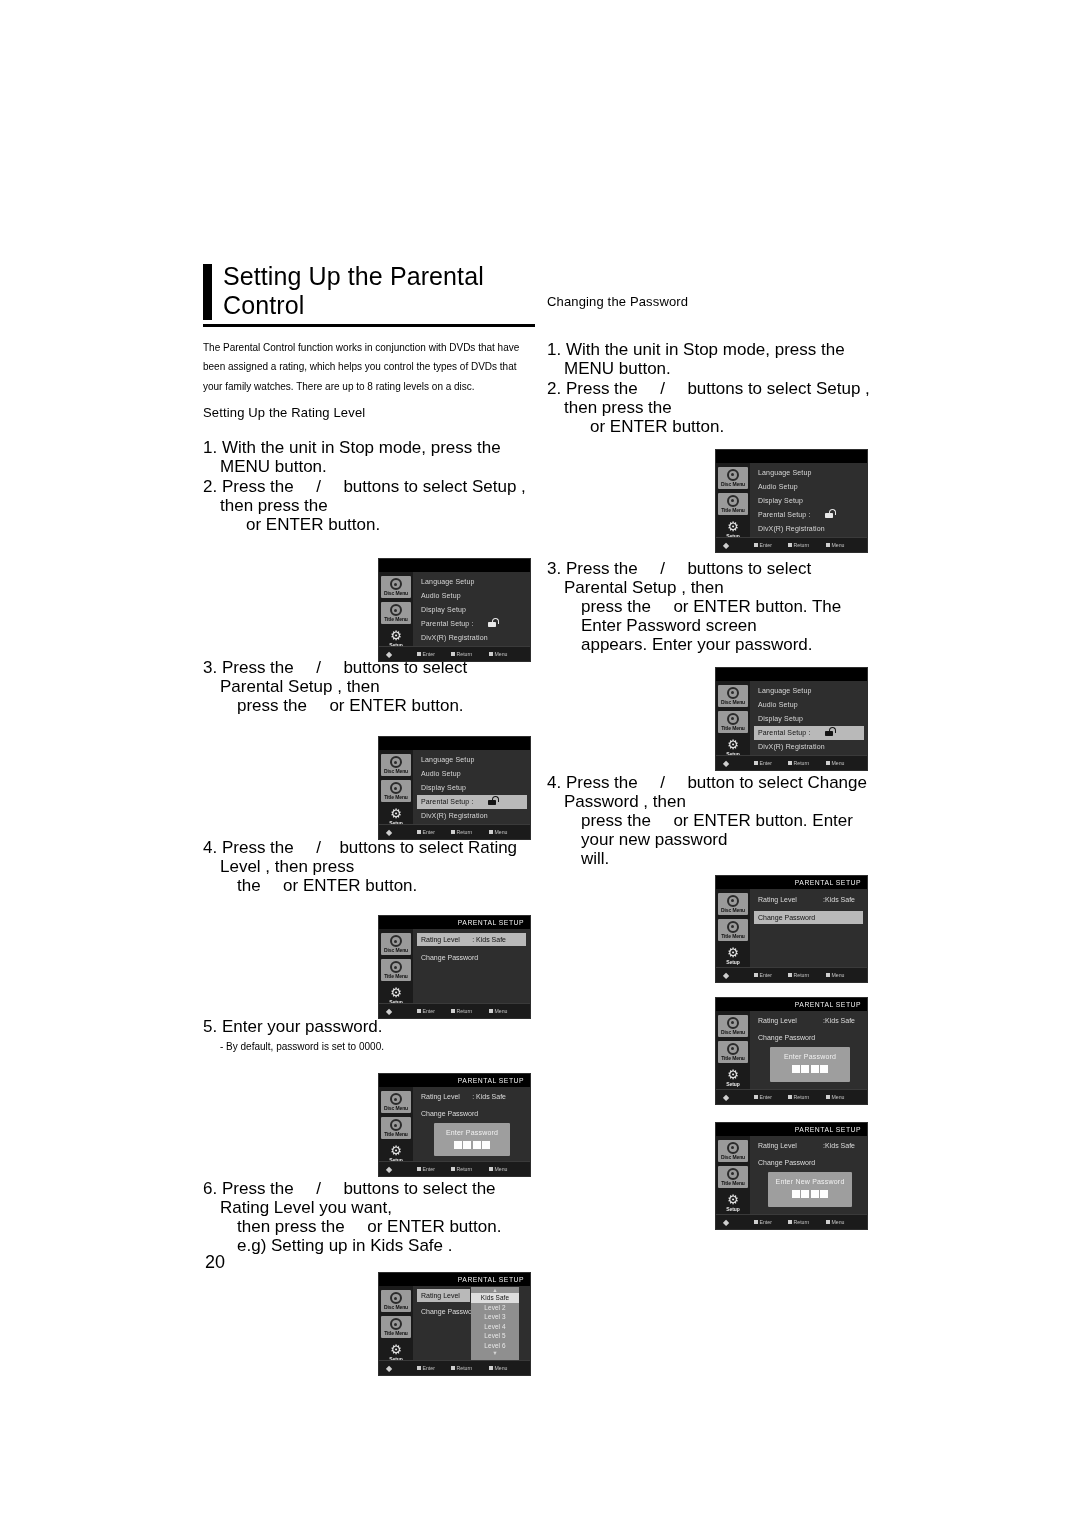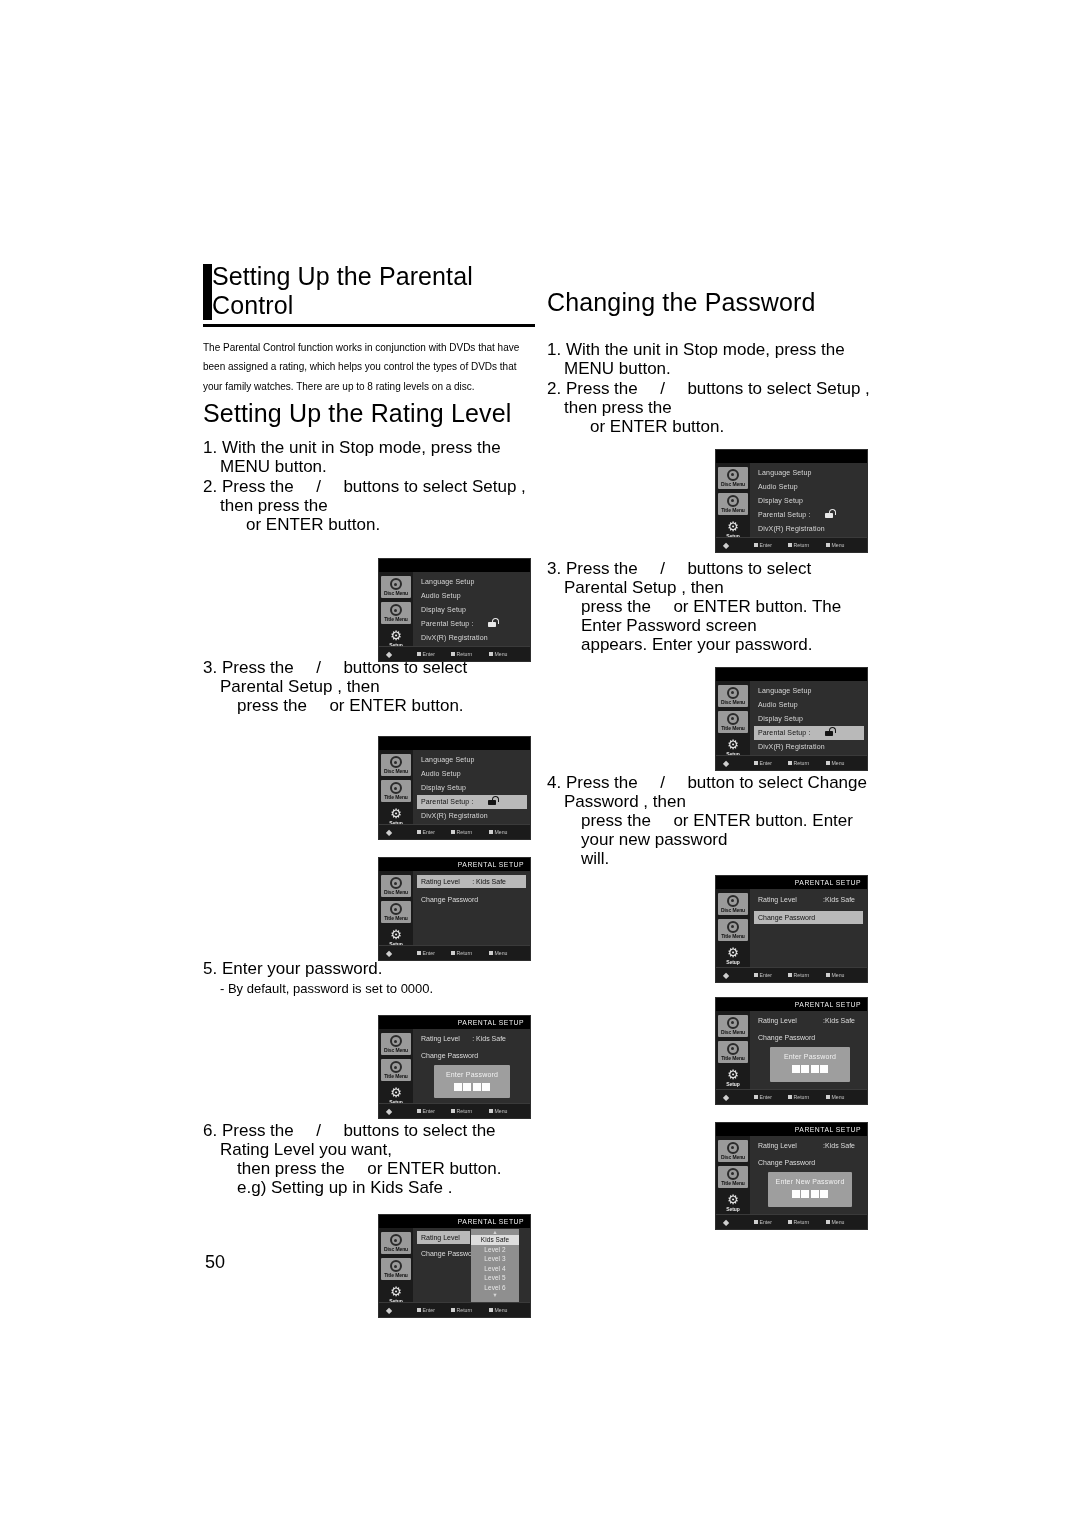--- a/index.html
+++ b/index.html
@@ -32,41 +32,41 @@
   .col-right {
     position: absolute;
     left: 547px;
     top: 268px;
     width: 330px;
   }
 
   
   .h1-wrap {
     position: relative;
-    padding-left: 9px;
+    padding-left: 20px;
     border-bottom: 3px solid #000;
     padding-bottom: 4px;
     margin-bottom: 11px;
   }
   .h1-wrap::before {
     content: "";
     position: absolute;
     left: 0; top: 2px;
     width: 9px; height: 56px;
     background: #000;
   }
   .h1 {
     font-size: 25px;
     line-height: 29px;
     font-weight: normal;
     letter-spacing: .1px;
     margin: 0;
   }
   .h2 {
-    font-size: 25px;
+    font-size: 13px;
     line-height: 22px;
     font-weight: normal;
     margin: 0 0 6px 0;
     letter-spacing: .15px;
   }
   .h2.rating { }
 
   .body-para {
     font-size: 10px;
     line-height: 19.4px;
@@ -77,21 +77,21 @@
     line-height: 19px;
     margin-bottom: 1px;
     padding-left: 17px;
     text-indent: -17px;
   }
   .step .ind { padding-left: 17px; text-indent: 0; display: block; }
   .gap-btn { display: inline-block; width: 13px; }
   .gap-btn-sm { display: inline-block; width: 9px; }
 
   .substep {
-    font-size: 13px;
+    font-size: 10px;
     line-height: 19px;
     padding-left: 27px;
     text-indent: -10px;
   }
 
   
   .infobox {
     background: #e0e0e0;
     padding: 11px 13px 13px 13px;
     font-size: 13.8px;
@@ -466,20 +466,33 @@
         </div>
         <div class="osd-foot">
           <div class="foot-pad">◆</div>
           <span class="hint h1p"><span class="sq"></span><span>Enter</span></span>
           <span class="hint h2p"><span class="sq"></span><span>Return</span></span>
           <span class="hint h3p"><span class="sq"></span><span>Menu</span></span>
         </div>
       </div>
     </div>
 
+    <div class="step">
+      <span>4.</span>
+      <span>Press the</span>
+      <span class="gap-btn"></span>
+      <span>/</span>
+      <span class="gap-btn-sm"></span>
+      <span>buttons to select Rating Level , then press</span>
+      <span class="ind">
+        <span>the</span>
+        <span class="gap-btn"></span>
+        <span>or ENTER button.</span>
+      </span>
+    </div>
 
     <div style="position:relative;height:121px">
       <div class="osd" style="position:absolute;left:175px;top:19px">
         <div class="osd-titlebar">
           <span class="osd-title">PARENTAL SETUP</span>
         </div>
         <div class="osd-body">
           <div class="osd-rail">
             <div class="rail-btn b1">
               <span class="disc-glyph"></span>
@@ -875,15 +888,15 @@
           <span class="hint h1p"><span class="sq"></span><span>Enter</span></span>
           <span class="hint h2p"><span class="sq"></span><span>Return</span></span>
           <span class="hint h3p"><span class="sq"></span><span>Menu</span></span>
         </div>
       </div>
     </div>
 
 
   </div>
 
-  <div class="pagenum">50</div>
+  <div class="pagenum">20</div>
 
 </div>
 
 </body></html>

